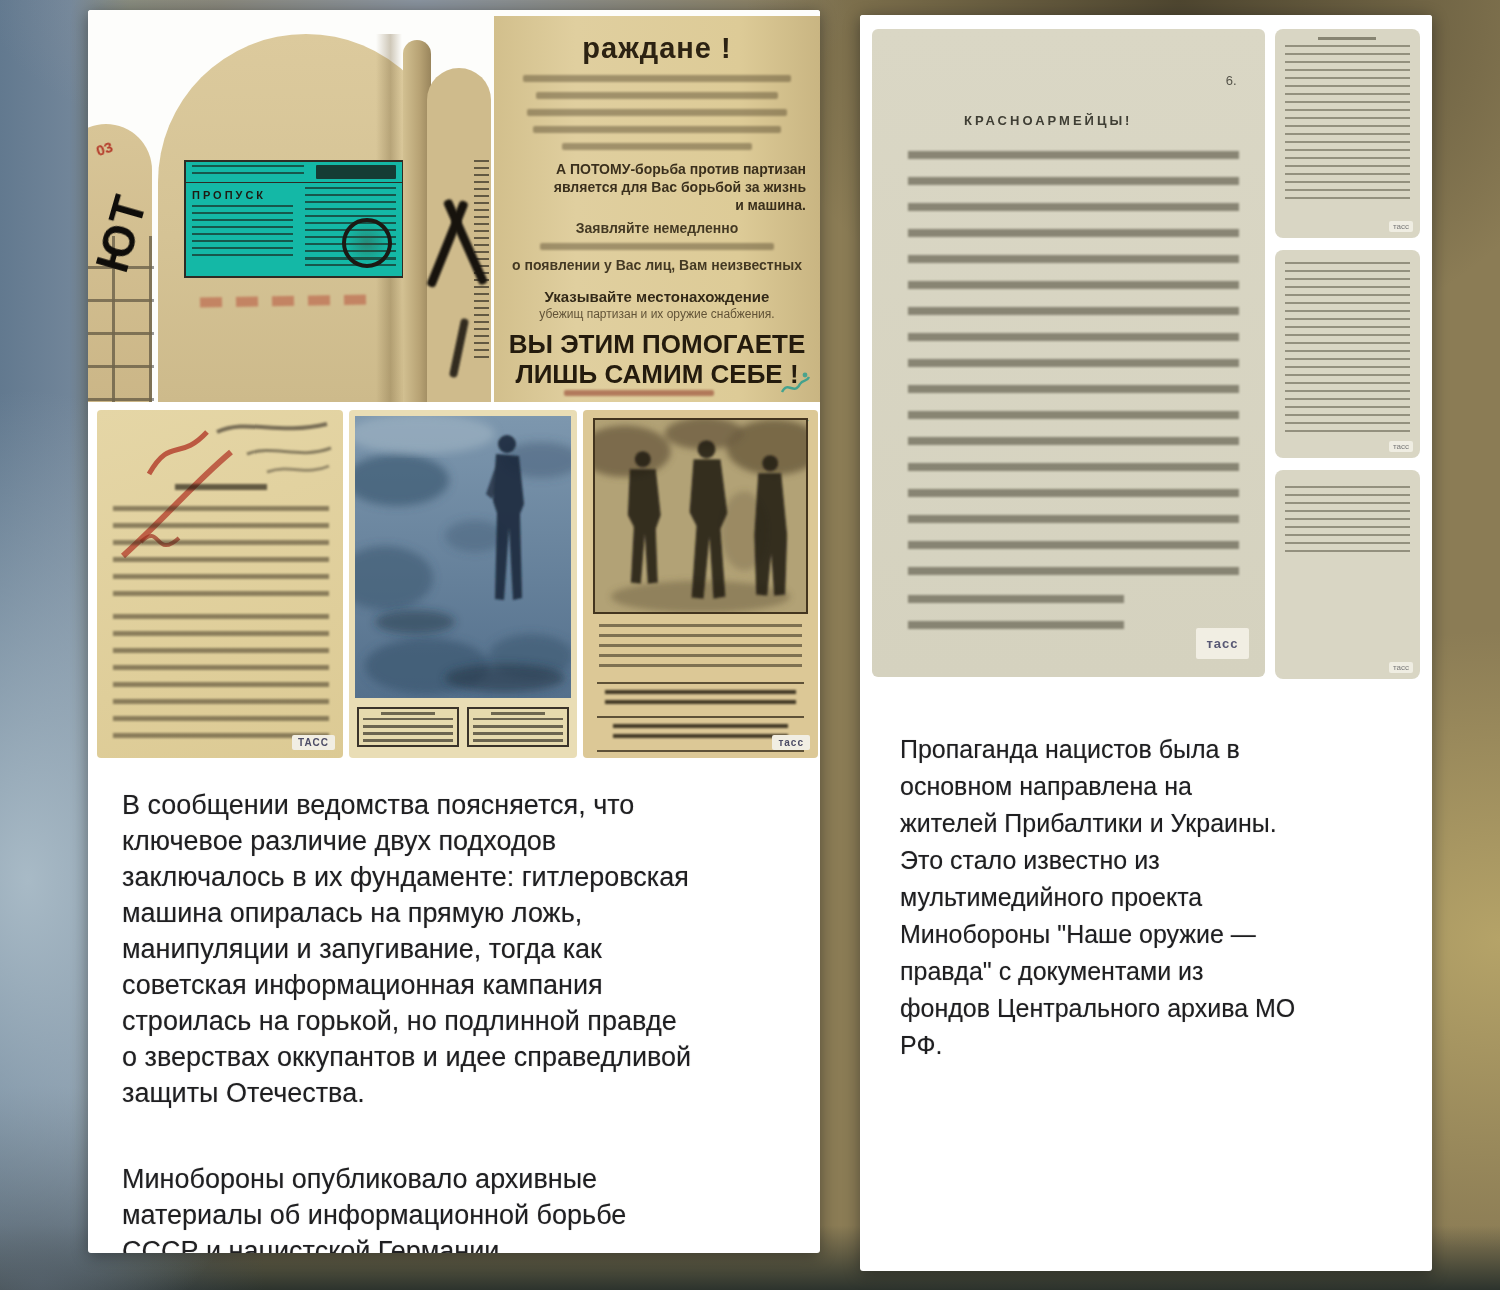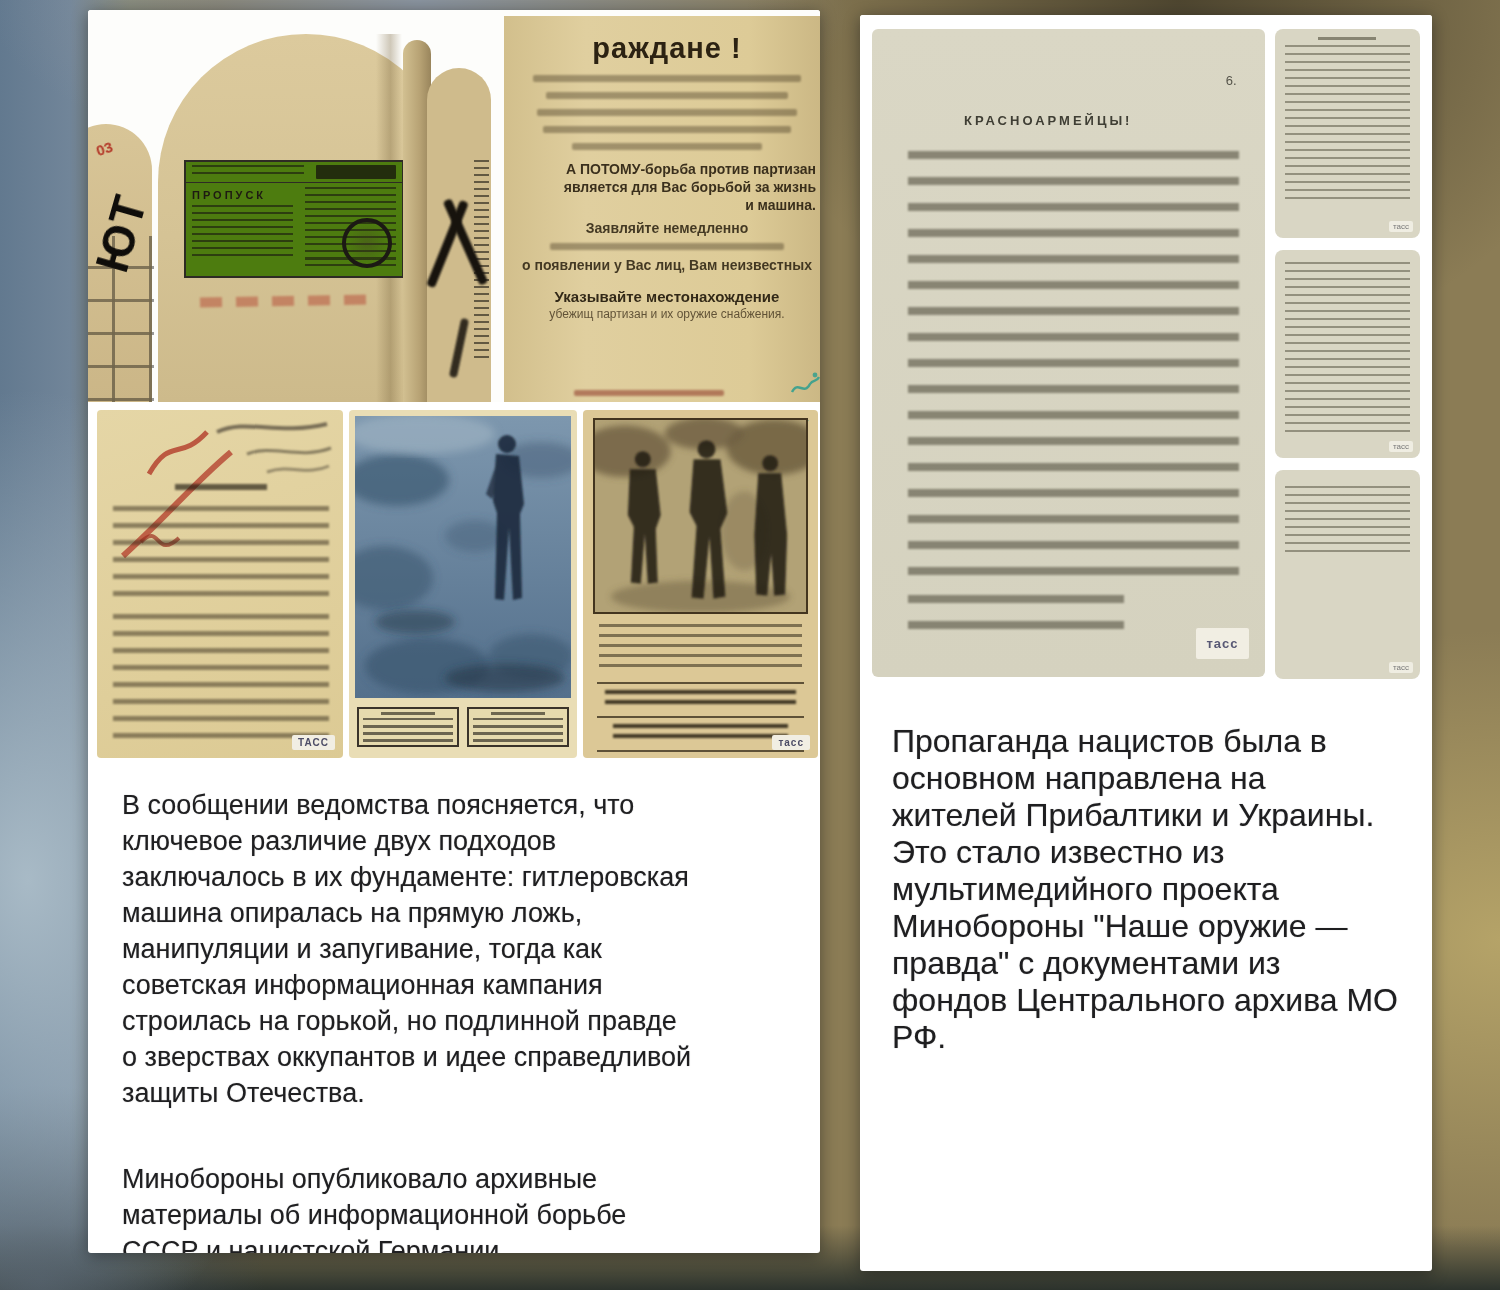--- a/index.html
+++ b/index.html
@@ -53,21 +53,21 @@
   .bricks{position:absolute;left:-10px;top:226px;width:76px;height:166px;opacity:.5;filter:blur(.4px);
     background-image:
       repeating-linear-gradient(180deg, rgba(20,18,14,0) 0 30px, rgba(20,18,14,.85) 30px 33px),
       repeating-linear-gradient(90deg, rgba(20,18,14,0) 0 34px, rgba(20,18,14,.85) 34px 37px);}
   .corner-mark{position:absolute;left:8px;top:130px;font-size:15px;font-weight:bold;color:#b43a2a;transform:rotate(-18deg);filter:blur(.4px);}
   .wall-letters{position:absolute;left:-6px;top:196px;font-size:46px;font-weight:bold;color:#0f0d0a;transform:rotate(-74deg);letter-spacing:2px;filter:blur(.5px);}
   .arch-main{left:70px;top:24px;width:296px;height:368px;border-radius:148px 148px 0 0;
     background:linear-gradient(180deg,#dcca9d 0%,#d5c395 55%,#cdba8b 100%);}
   .arch-main::after{content:"";position:absolute;right:52px;top:0;bottom:0;width:26px;
     background:linear-gradient(90deg, rgba(120,100,60,0), rgba(120,100,60,.35) 55%, rgba(120,100,60,0));}
-  .pass-table{position:absolute;left:96px;top:150px;width:220px;height:118px;background:#4d7c0f;border:2px solid #2e2b24;box-sizing:border-box;filter:blur(.2px);}
+  .pass-table{position:absolute;left:96px;top:150px;width:220px;height:118px;background:#14b8a6;border:2px solid #2e2b24;box-sizing:border-box;filter:blur(.2px);}
   .pt-head{display:flex;height:20px;border-bottom:1px solid #2e2b24;}
   .pt-hl{flex:1.4;margin:3px 6px;}
   .pt-hr{flex:1;margin:3px 6px;background:rgba(22,19,14,.75);border-radius:1px;filter:blur(.6px);}
   .pt-body{display:flex;height:90px;}
   .pt-left{flex:1.1;padding:4px 6px;}
   .pt-title{font-size:11px;font-weight:bold;letter-spacing:3px;color:#1e1a12;filter:blur(.5px);margin:2px 0 4px;}
   .pt-lines{height:56px;}
   .pt-right{flex:1;margin:4px 6px;}
   .pt-circle{position:absolute;right:10px;bottom:8px;width:42px;height:42px;border:4px solid #1c1914;border-radius:50%;
     background:radial-gradient(circle at 50% 50%, rgba(70,58,40,.35), rgba(70,58,40,0) 70%);filter:blur(.4px);}
@@ -76,21 +76,21 @@
   .arch-fold{left:315px;top:30px;width:28px;height:362px;border-radius:14px 14px 0 0;
     background:linear-gradient(90deg,#d2c091,#b7a274 60%,#99855c);}
   .arch-right2{left:339px;top:58px;width:64px;height:334px;border-radius:32px 32px 0 0;background:#cfbb8c;}
   .glyph{position:absolute;background:#17130d;border-radius:4px;filter:blur(1.1px);}
   .glyph1{width:9px;height:92px;left:16px;top:130px;transform:rotate(22deg);}
   .glyph2{width:9px;height:92px;left:34px;top:128px;transform:rotate(-24deg);}
   .glyph3{width:8px;height:60px;left:28px;top:250px;transform:rotate(12deg);opacity:.85;}
   .microcol{position:absolute;right:2px;top:92px;width:15px;height:200px;}
 
   
-  .leaflet{position:absolute;left:416px;top:6px;width:326px;height:386px;overflow:hidden;color:#32281a;text-align:center;
+  .leaflet{position:absolute;left:406px;top:6px;width:326px;height:386px;overflow:hidden;color:#32281a;text-align:center;
     background:linear-gradient(90deg,#d2bf8c 0%,#e0cf9f 25%,#ddcb97 75%,#c9b582 100%);}
   .lf-title{margin-top:16px;font-size:29px;font-weight:bold;letter-spacing:1px;color:#2c2212;filter:blur(.4px);}
   .lf-intro{margin-top:8px;}
   .lf-intro .fl{margin:10px auto;}
   .lf-bold{font-size:14px;line-height:18px;font-weight:bold;color:rgba(40,30,14,.9);text-align:right;padding:0 14px;filter:blur(.45px);}
   .lf-line{font-size:14px;line-height:18px;font-weight:bold;color:rgba(40,30,14,.85);filter:blur(.45px);}
   .lf-ukaz{font-size:15px;font-weight:bold;margin-top:14px;color:rgba(35,26,12,.92);filter:blur(.4px);}
   .lf-sub{font-size:12px;color:rgba(55,42,22,.75);filter:blur(.6px);margin-top:2px;}
   .lf-slogan{margin-top:8px;font-size:26px;line-height:30px;font-weight:bold;color:#241b0d;letter-spacing:0;filter:blur(.35px);}
   .lf-caption{position:absolute;bottom:6px;left:70px;width:150px;height:6px;background:rgba(140,52,38,.55);border-radius:2px;filter:blur(1px);}
@@ -140,21 +140,21 @@
   .main-doc .tassbox{font-size:13px;font-weight:bold;color:#585874;right:16px;bottom:18px;padding:8px 10px;text-transform:lowercase;}
   .thumbs{display:flex;flex-direction:column;gap:12px;width:146px;}
   .thumb{position:relative;flex:1;background:#d9d6c4;border-radius:8px;overflow:hidden;}
   .thumb .th-head{position:absolute;top:8px;left:30%;width:40%;height:3px;background:rgba(80,76,60,.6);filter:blur(.4px);}
   .thumb .th-body{position:absolute;left:10px;right:10px;top:16px;}
   .th-b1{height:160px;}
   .th-b2{height:170px;}
   .th-b3{height:70px;}
   .minitass{position:absolute;right:7px;bottom:6px;background:#efede2;color:#777;font-size:8px;padding:1px 4px;border-radius:2px;}
   .r-text{padding:28px 26px 0 28px;color:#1e1e20;}
-  .r-text p{margin:4px;font-size:32px;line-height:37px;font-weight:500;white-space:pre-line;
+  .r-text p{margin:12px;font-size:25px;line-height:37px;font-weight:500;white-space:pre-line;
     text-shadow:0 0 1px rgba(30,30,30,.38);}
   .r-text p + p{margin-top:44px;}
 </style>
 </head>
 <body>
 
 <div class="backdrop"></div>
 
 <div id="left-card" class="card">
 
@@ -199,20 +199,24 @@
         <div class="fl" style="width:58%"></div>
       </div>
       <div class="lf-bold">А ПОТОМУ-борьба против партизан</div>
       <div class="lf-bold">является для Вас борьбой за жизнь</div>
       <div class="lf-bold">и машина.</div>
       <div class="lf-line" style="margin-top:5px">Заявляйте немедленно</div>
       <div class="fl" style="width:72%;margin:6px auto"></div>
       <div class="lf-line">о появлении у Вас лиц, Вам неизвестных</div>
       <div class="lf-ukaz">Указывайте местонахождение</div>
       <div class="lf-sub">убежищ партизан и их оружие снабжения.</div>
+      <div class="lf-slogan">
+        <div>ВЫ ЭТИМ ПОМОГАЕТЕ</div>
+        <div>ЛИШЬ САМИМ СЕБЕ !</div>
+      </div>
       <div class="lf-caption"></div>
       <svg class="lf-tealmark" viewBox="0 0 34 30">
         <path d="M4 22 C10 10 16 26 22 14 C25 9 29 12 31 7" stroke="#2a9d8f" stroke-width="2.4" fill="none" opacity=".85"></path>
         <circle cx="27" cy="5" r="2.4" fill="#2a9d8f" opacity=".8"></circle>
       </svg>
     </div>
   </div>
 
   <div class="docs-row">
     <div class="docm doc-red">

